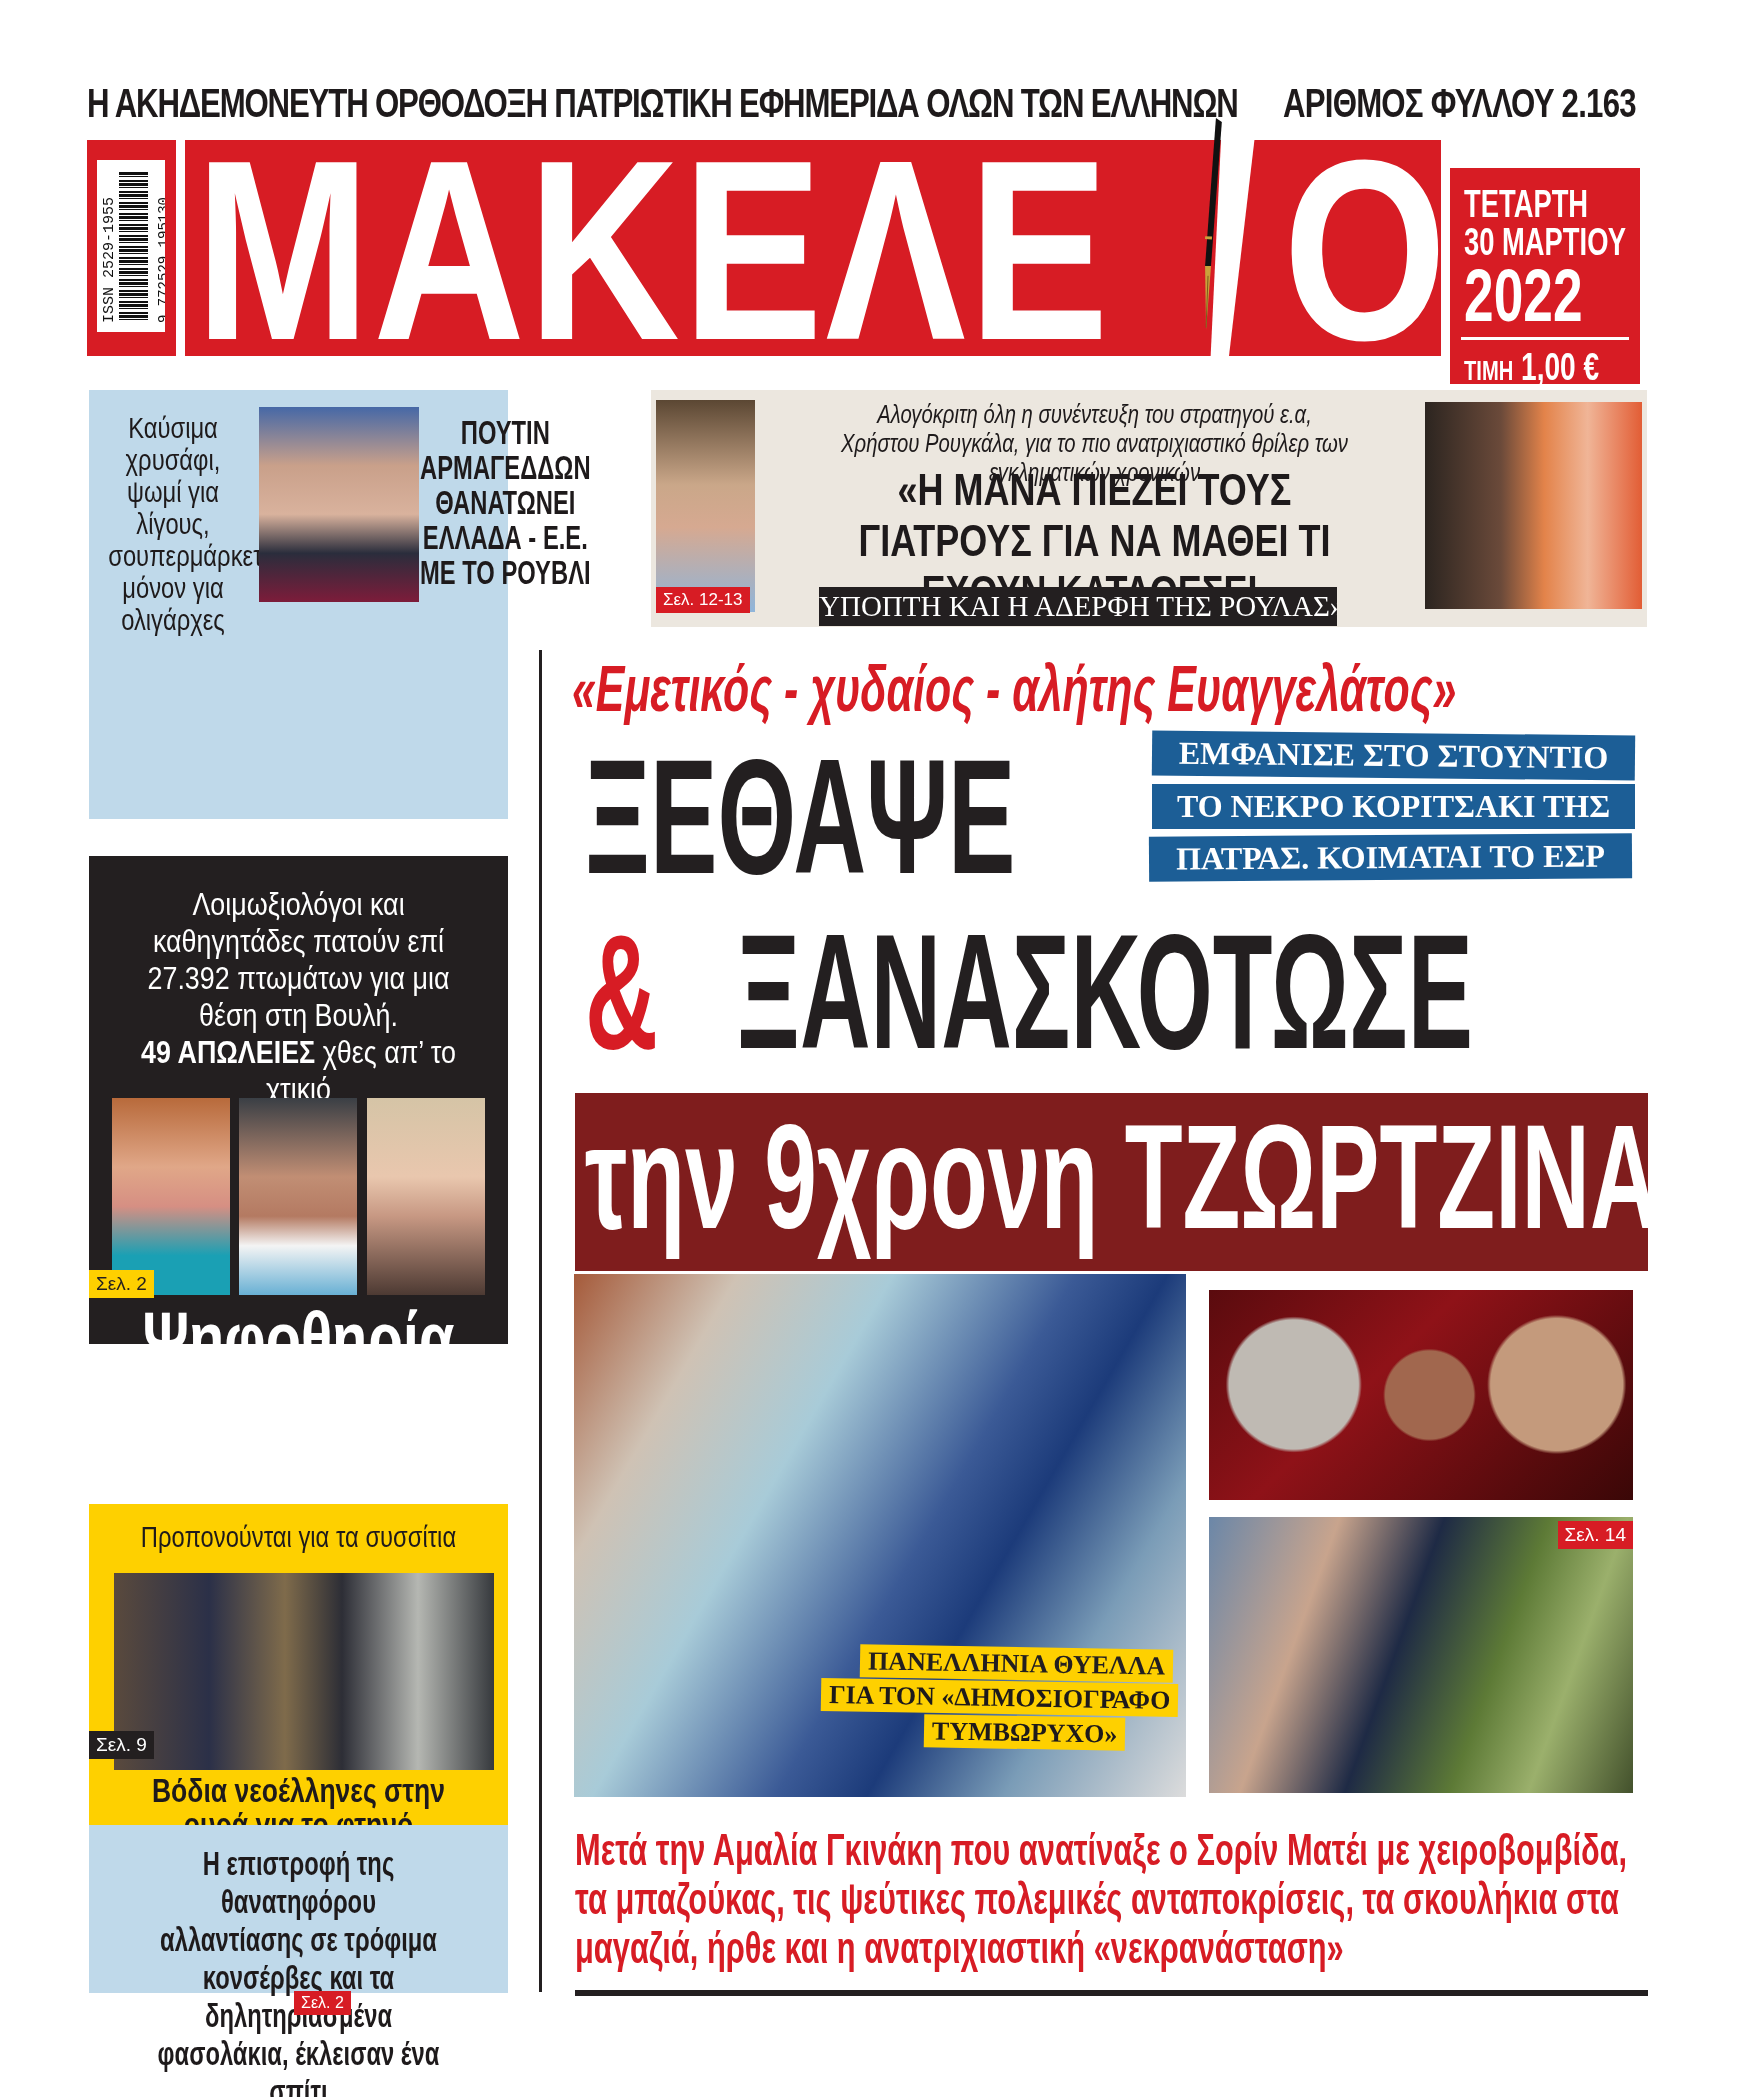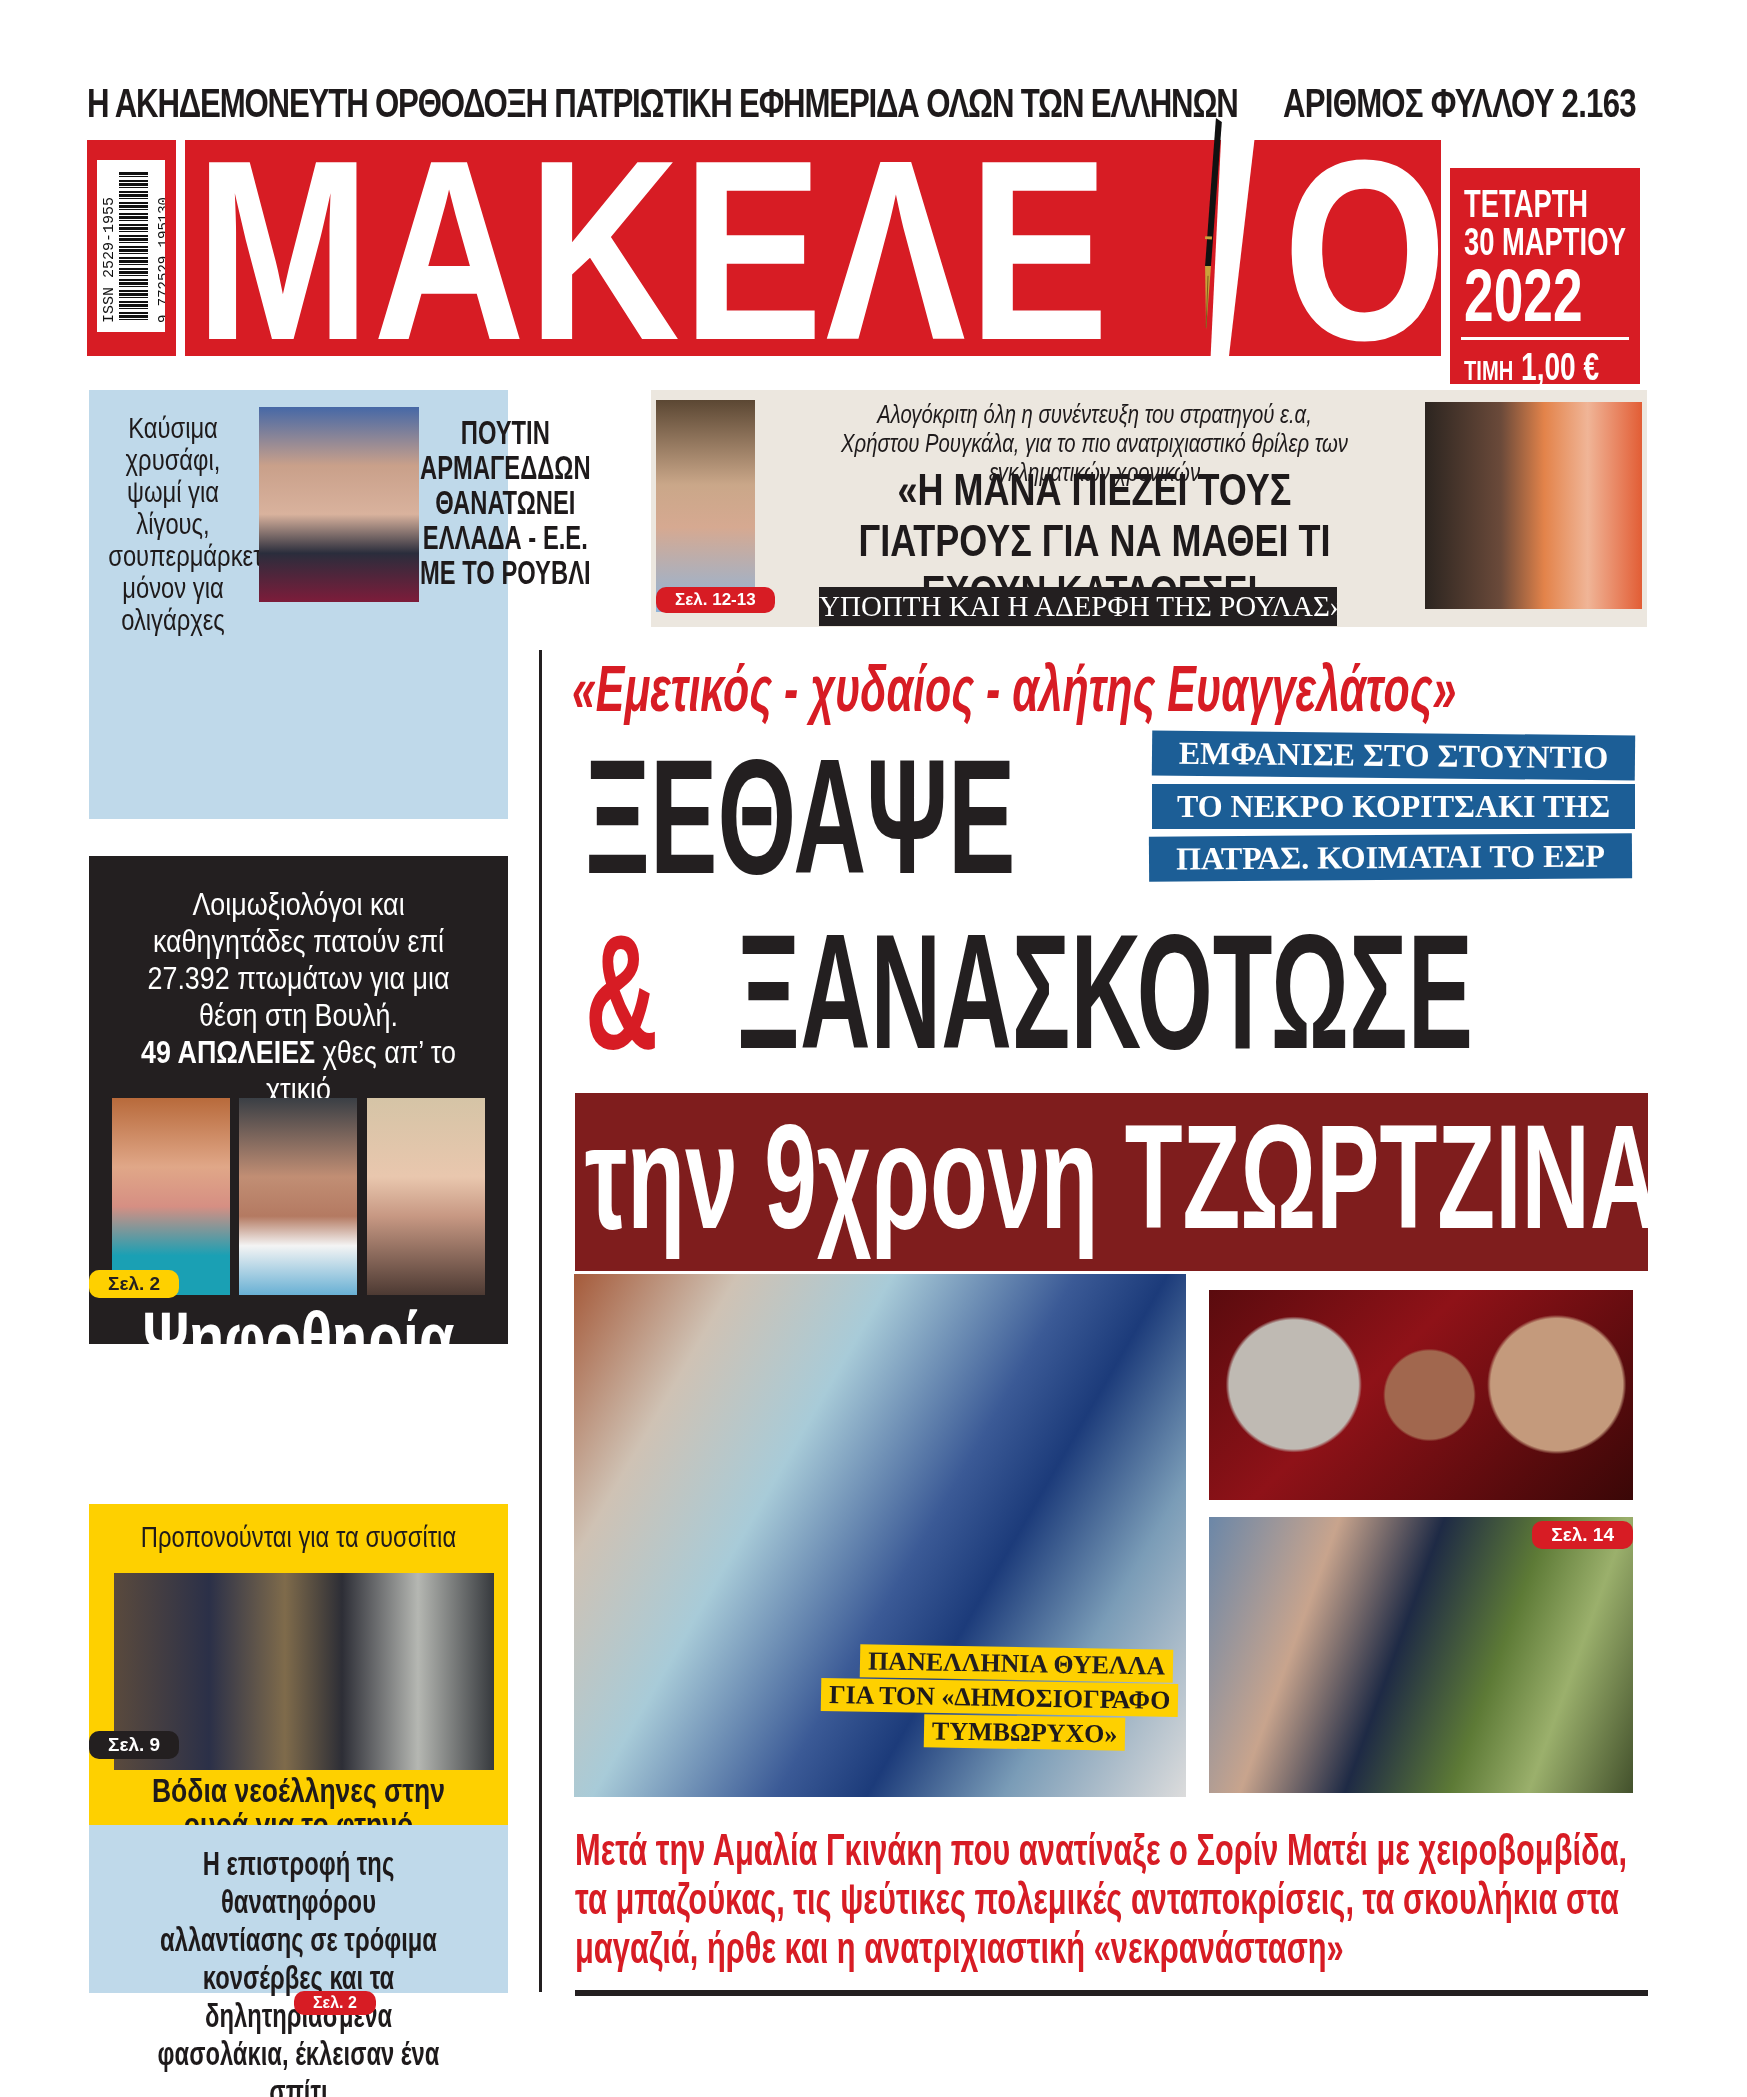--- a/index.html
+++ b/index.html
@@ -29,21 +29,21 @@
   #price { position: absolute; left: 14px; top: 177px; font-size: 39px; font-weight: 700; transform: scaleX(0.72); transform-origin: left top; white-space: nowrap; }
   #price-label { font-size: 28px; }
 
   
   .lbox { position: absolute; left: 89px; width: 419px; }
   #box1 { top: 390px; height: 429px; background: #bfd9ea; }
   #box1-left { position: absolute; left: 5px; top: 22px; width: 158px; font-size: 29px; line-height: 32px; text-align: center; transform: scaleX(0.82); transform-origin: center top; }
   #box1-photo { position: absolute; left: 170px; top: 17.3px; width: 160px; height: 195px; background: linear-gradient(180deg,#4668a6 0%,#c9a08a 30%,#d9b29d 55%,#2a2d3c 75%,#7d1c3a 100%); }
   #box1-right { position: absolute; left: 331px; top: 25px; width: 173px; font-size: 33px; line-height: 35px; font-weight: 700; text-align: center; transform: scaleX(0.72); transform-origin: left top; width: 237px; }
   #box1-bakery { position: absolute; left: 12.3px; top: 228px; width: 404px; height: 190px; background: linear-gradient(135deg,#5b4536 0%,#efe9e2 30%,#d3a07a 55%,#b7835a 80%,#3b2b22 100%); }
-  .page-tag { position: absolute; background: #d71c24; color: #fff; font-weight: 700; padding: 3px 19px; white-space: nowrap; border-radius: 10px; }
+  .page-tag { position: absolute; background: #d71c24; color: #fff; font-weight: 400; padding: 3px 7px; white-space: nowrap; }
   #box1-tag { left: 5px; bottom: 15px; font-size: 20px; }
 
   #box2 { top: 856px; height: 488px; background: #231f20; color: #fff; }
   #box2-text { position: absolute; left: 0; top: 30px; width: 419px; font-size: 32px; line-height: 37px; text-align: center; transform: scaleX(0.84); transform-origin: center top; }
   #box2-bold { font-weight: 700; }
   .face { position: absolute; top: 242px; width: 118px; height: 197px; }
   #face1 { left: 23px; background: linear-gradient(180deg,#b86a3b 0%,#e0a788 35%,#d68f83 55%,#1aa0b4 80%); }
   #face2 { left: 150px; background: linear-gradient(180deg,#3a3f45 0%,#c18e74 40%,#b47a62 60%,#f4f4f4 75%,#68b0d4 100%); }
   #face3 { left: 278px; background: linear-gradient(180deg,#d5c4a6 0%,#e9c7ae 40%,#c79883 60%,#4d3a33 100%); }
   #box2-tag { left: 0; top: 414px; background: #fed000; color: #231f20; font-size: 19px; }

